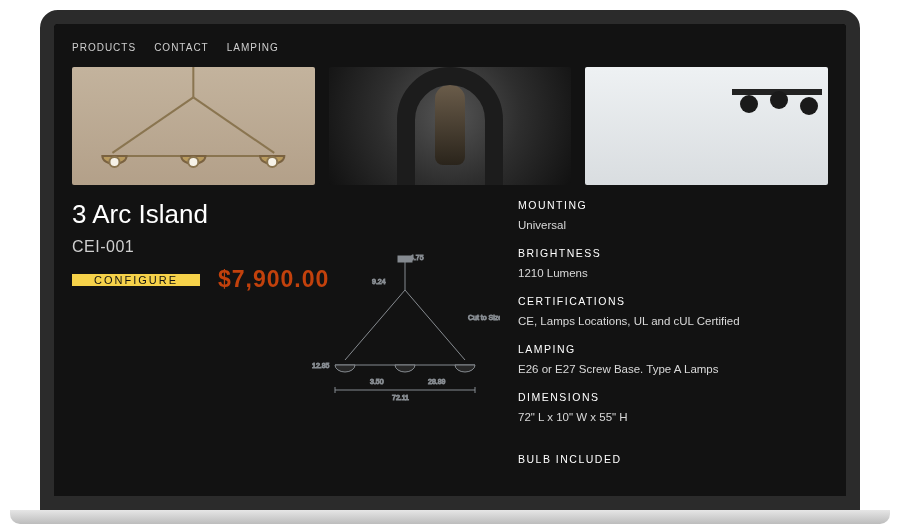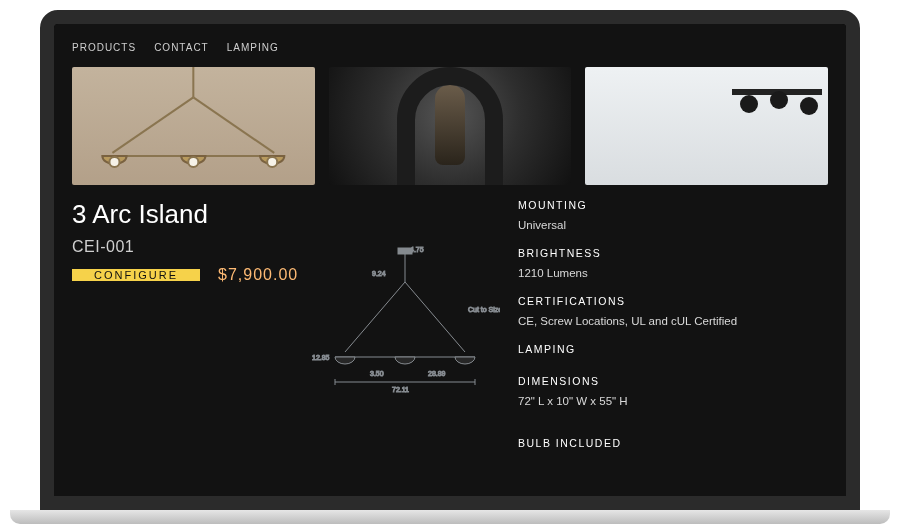--- a/index.html
+++ b/index.html
@@ -60,21 +60,21 @@
   .content { display: flex; gap: 18px; margin-top: 12px; }
   .col1 { width: 220px; }
   .col2 { width: 190px; display:flex; align-items:center; justify-content:center; }
   .col3 { flex: 1; display: grid; grid-template-columns: 1fr; column-gap: 22px; row-gap: 14px; align-content: start; }
 
   h1 { font-size: 26px; font-weight: 400; margin-bottom: 8px; }
   .sku { font-size: 16px; color: #cfcfcf; letter-spacing: 0.5px; margin-bottom: 10px; }
   .desc { font-size: 11.5px; line-height: 1.55; color: #e2e2e2; margin-bottom: 20px; }
   .cta-row { display:flex; align-items:center; gap: 18px; }
   .btn { background: #f6d24a; color: #111; font-size: 11px; letter-spacing: 2px; padding: 0 22px; border: none; cursor: pointer; }
-  .price { font-size: 16px; color: #fdba74; font-weight: 400; letter-spacing: 1px; }
+  .price { font-size: 23px; color: #c2410c; font-weight: 700; letter-spacing: 1px; }
 
   .spec-label { font-size: 10.5px; letter-spacing: 1.5px; color: #fff; margin-bottom: 6px; }
   .spec-value { font-size: 11.5px; color: #d9d9d9; line-height: 1.4; }
 
   .diagram { opacity: 0.85; }
 </style>
 </head>
 <body>
 
 <div class="laptop">
@@ -150,24 +150,25 @@
         <div>
           <div class="spec-label">MOUNTING</div>
           <div class="spec-value">Universal</div>
         </div>
         <div>
           <div class="spec-label">BRIGHTNESS</div>
           <div class="spec-value">1210 Lumens</div>
         </div>
         <div>
           <div class="spec-label">CERTIFICATIONS</div>
-          <div class="spec-value">CE, Screw Locations, UL and cUL Certified</div>
+          <div class="spec-value">CE, Lamps Locations, UL and cUL Certified</div>
         </div>
         <div>
           <div class="spec-label">LAMPING</div>
+          <div class="spec-value">E26 or E27 Screw Base. Type A Lamps</div>
         </div>
         <div>
           <div class="spec-label">DIMENSIONS</div>
           <div class="spec-value">72" L x 10" W x 55" H</div>
         </div>
         <div></div>
         <div>
           <div class="spec-label">BULB INCLUDED</div>
         </div>
       </div>

